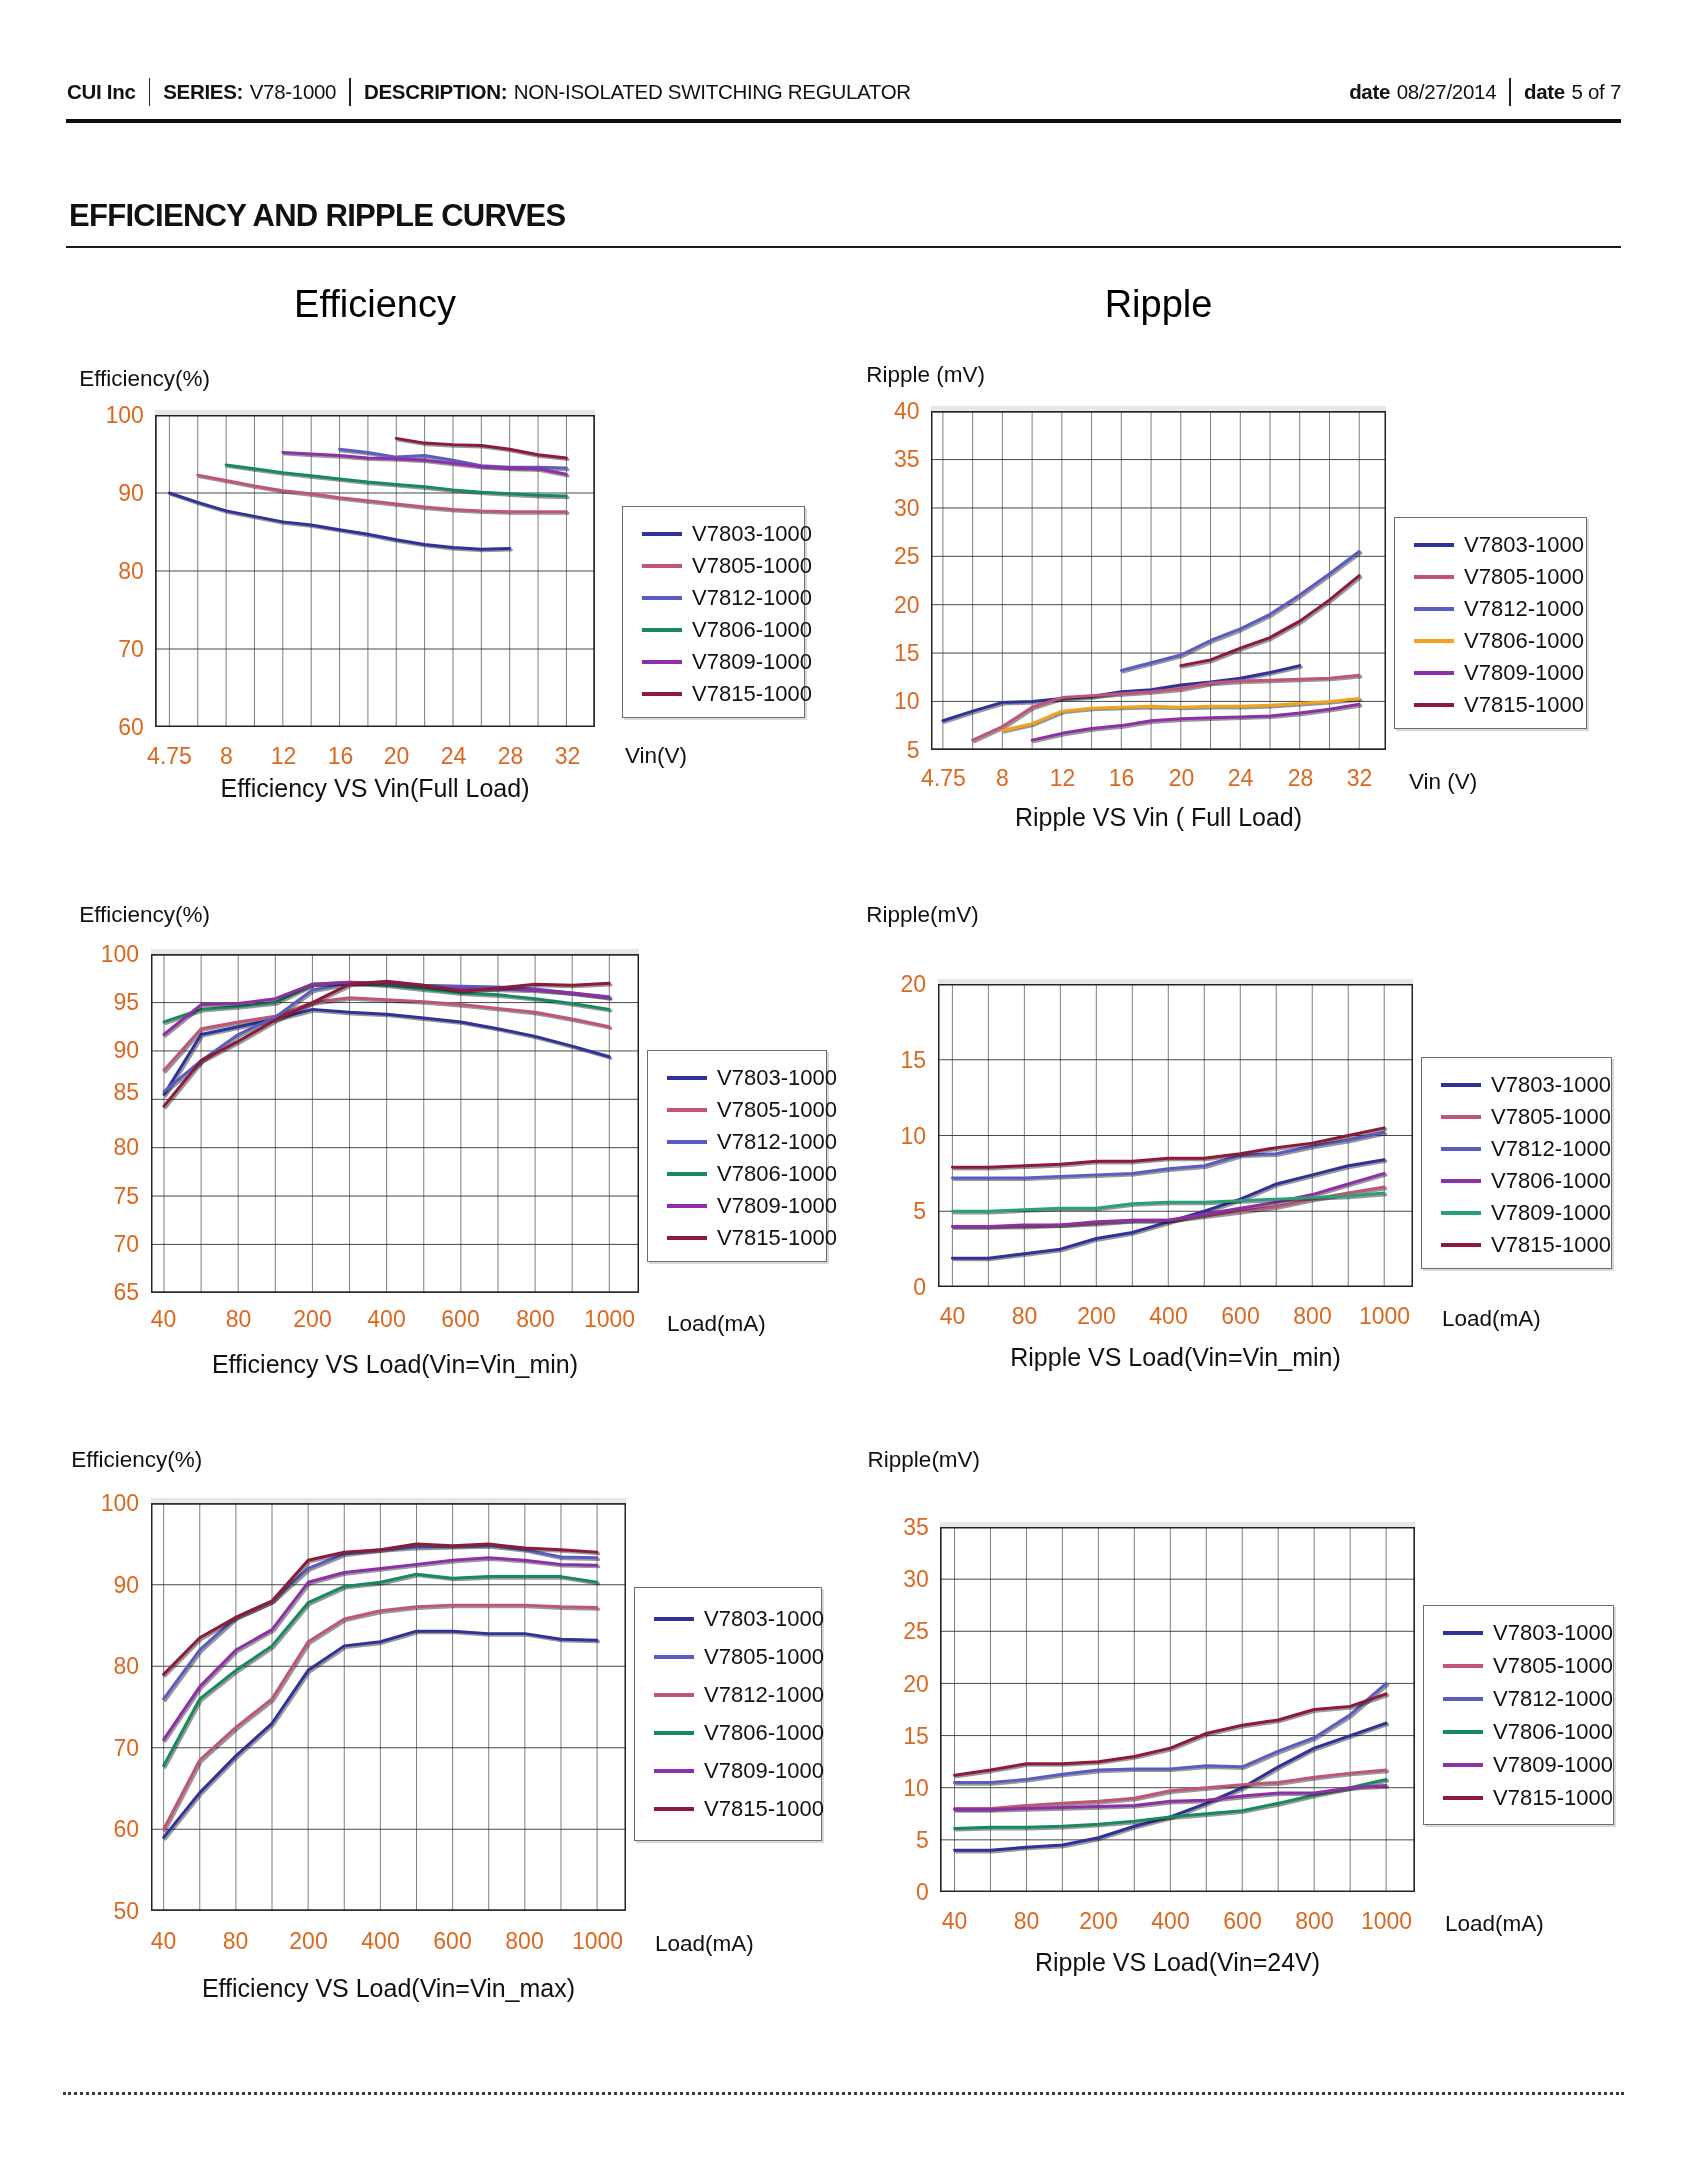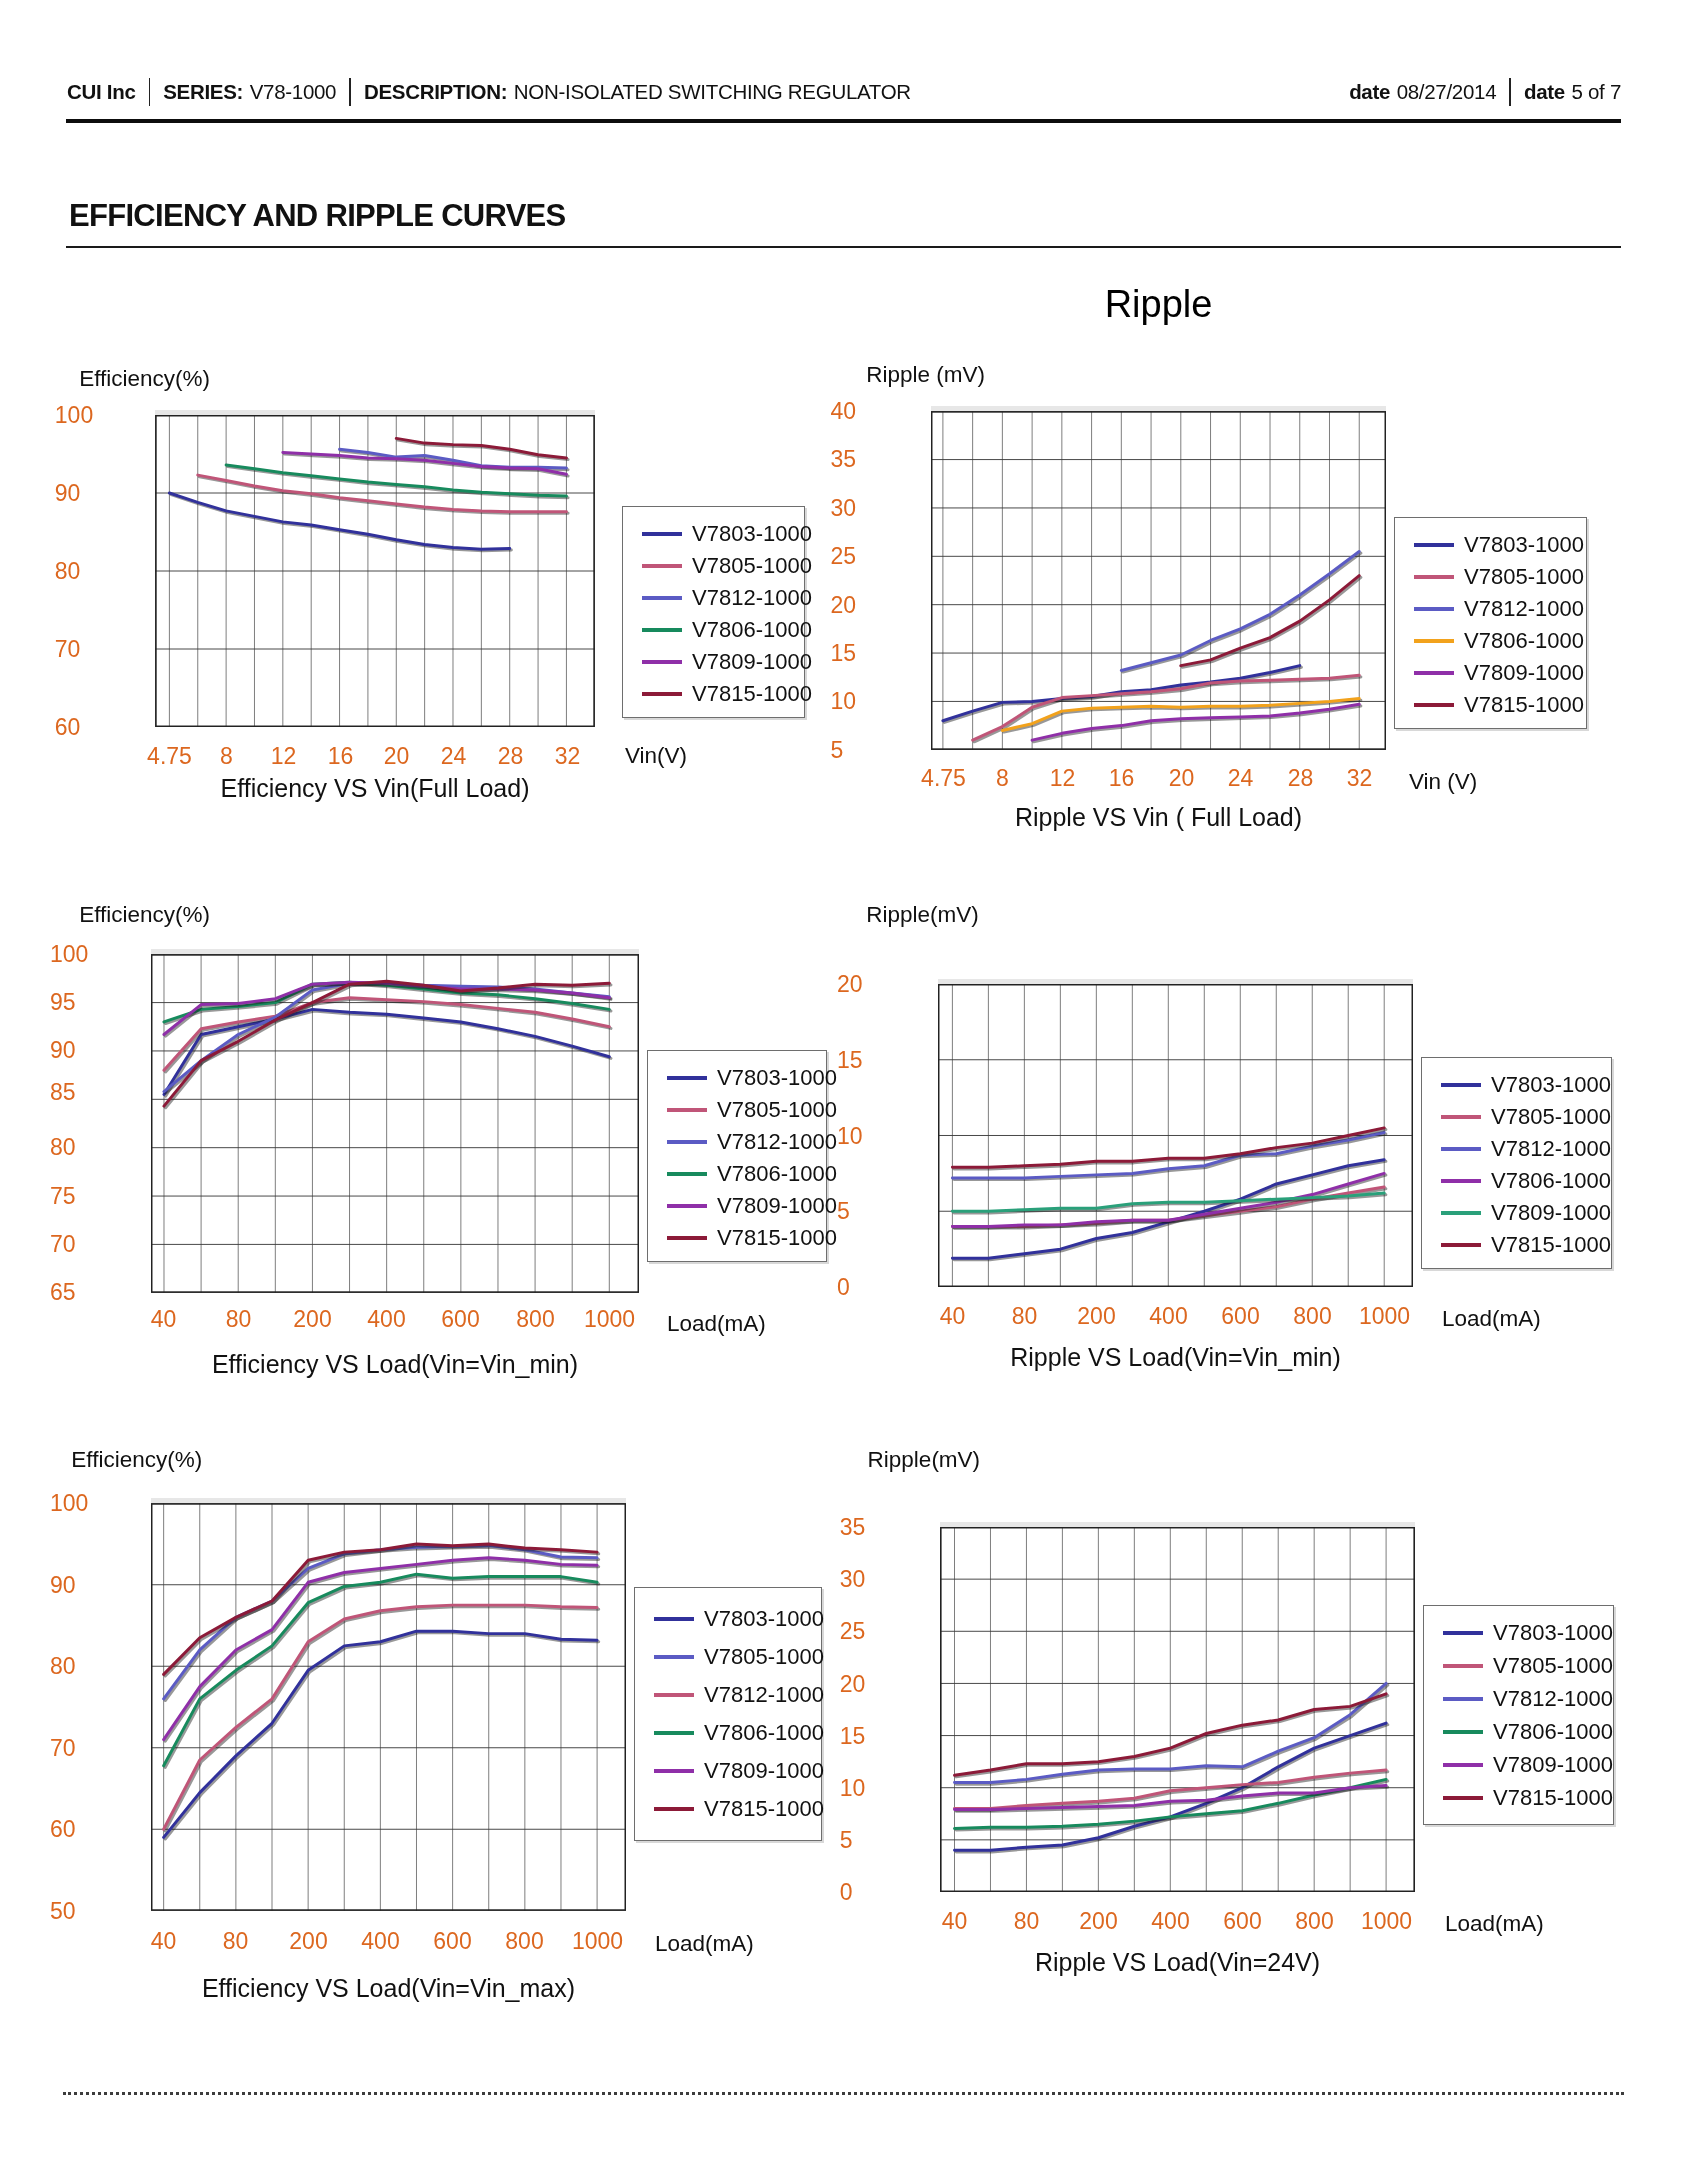--- a/index.html
+++ b/index.html
@@ -20,21 +20,21 @@
   .section-rule{position:absolute; top:246px; left:66px; right:66px; height:2px; background:#1a1a1a;}
   .col-title{position:absolute; top:283px; font-size:38px; text-align:center; color:#000;}
   .col-title.left{left:155px; width:440px;}
   .col-title.right{left:930px; width:457px;}
   
   .chart{position:absolute;}
   .axis-title{position:absolute; font-size:22.5px; color:#111; white-space:nowrap;}
   .plot-band{position:absolute; background:#e7e7e7;}
   svg.plot{position:absolute;}
   .tick{position:absolute; font-size:23px; color:#DC671F; line-height:1;}
-  .tick.y{text-align:left;}
+  .tick.y{text-align:right;}
   .tick.x{text-align:center;}
   .xaxis-label{position:absolute; font-size:22.5px; color:#111; white-space:nowrap;}
   .chart-title{position:absolute; font-size:25px; color:#111; text-align:center; white-space:nowrap;}
   .legend{position:absolute; background:#fff; border:1.3px solid #6e6e6e; box-shadow:2px 2px 0 #d8d8d8; box-sizing:border-box;}
   .legend-entry{display:flex; align-items:center;}
   .legend-swatch{width:40px; height:4px; margin:0 10.6px 0 18.5px; flex:0 0 auto;}
   .legend-label{font-size:22px; color:#111; white-space:nowrap;}
   
   .footer-dots{position:absolute; top:2092px; left:63px; right:63px; border-top:3.3px dotted #3c3c3c;}
   .footer-site{position:absolute; top:2114px; left:0; width:100%; text-align:center; font-size:25px;}
@@ -62,20 +62,21 @@
       <span class="b lbl">date</span>
       <span>5 of 7</span>
     </div>
   </div>
 
   <div class="header-rule"></div>
 
   <h2 class="section-title">EFFICIENCY AND RIPPLE CURVES</h2>
   <div class="section-rule"></div>
 
+  <div class="col-title left">Efficiency</div>
   <div class="col-title right">Ripple</div>
 
   <div class="chart" style="left: 66px; top: 357px; width: 761px; height: 463px;">
       <div class="axis-title" style="left: 13.2px; top: 8.6px;">Efficiency(%)</div>
       <div class="plot-band" style="left: 89px; top: 53px; width: 440px; height: 5.3px;"></div>
       <svg class="plot" width="440" height="312" viewBox="0 0 665 472" style="left: 89px; top: 58px;">
         <line x1="21.451612903225808" x2="21.451612903225808" y1="0" y2="472" stroke="#5c5c5c" stroke-width="1.2"></line>
         <line x1="64.35483870967742" x2="64.35483870967742" y1="0" y2="472" stroke="#5c5c5c" stroke-width="1.2"></line>
         <line x1="107.25806451612904" x2="107.25806451612904" y1="0" y2="472" stroke="#5c5c5c" stroke-width="1.2"></line>
         <line x1="150.16129032258067" x2="150.16129032258067" y1="0" y2="472" stroke="#5c5c5c" stroke-width="1.2"></line>

